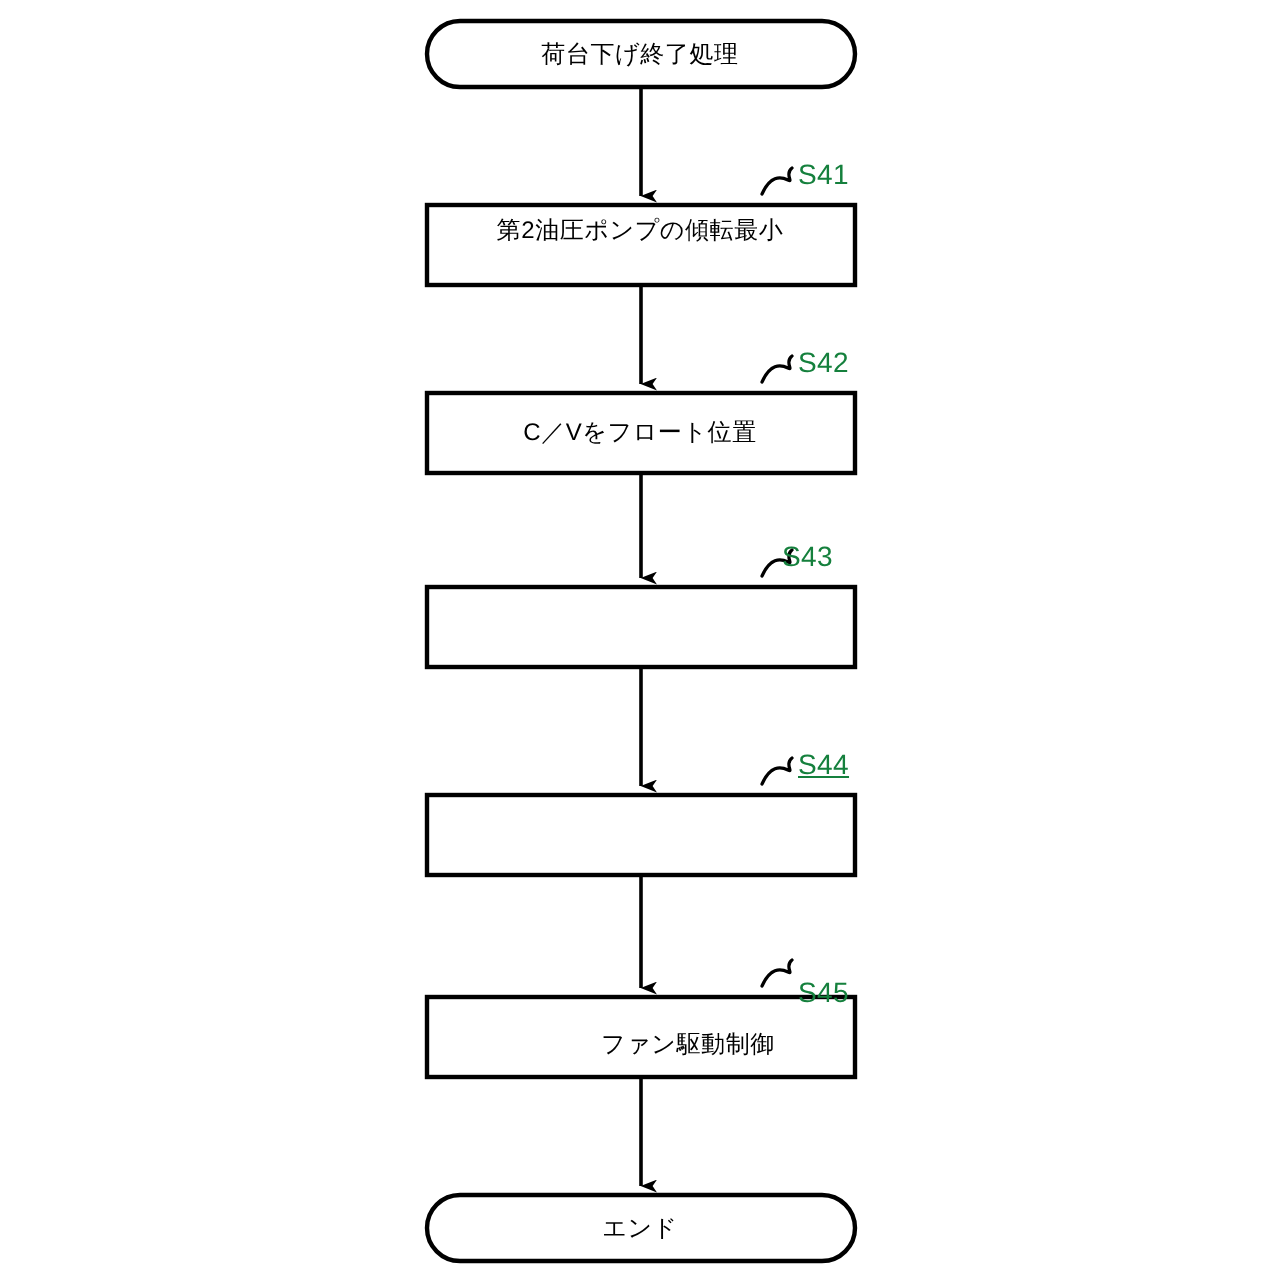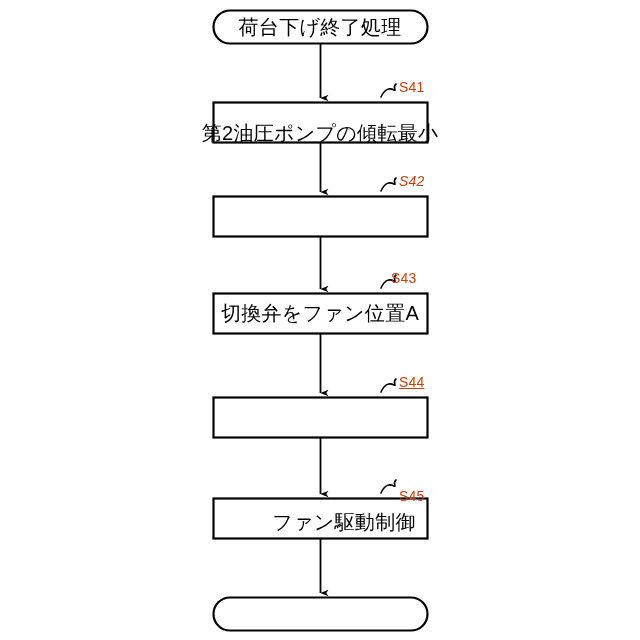--- a/index.html
+++ b/index.html
@@ -24,28 +24,28 @@
     left: 0;
     width: 640px;
     height: 640px;
   }
   .node-label {
     position: absolute;
     display: flex;
     align-items: center;
     justify-content: center;
     color: #000000;
-    font-size: 20px;
+    font-size: 12px;
     letter-spacing: 0.3px;
     white-space: nowrap;
     user-select: none;
   }
   .step-label {
     position: absolute;
-    color: #c2410c;
+    color: #15803d;
     font-size: 14px;
     letter-spacing: 0.2px;
     white-space: nowrap;
     user-select: none;
   }
 </style>
 </head>
 <body>
 
 <div id="flowchart-canvas">
@@ -76,32 +76,33 @@
 
     <path d="M381,97 C385,88 390,88 394,90 C397,91.5 392,87 396,84" fill="none" stroke="#000000" stroke-width="1.6" stroke-linecap="round"></path>
     <path d="M381,191 C385,182 390,182 394,184 C397,185.5 392,181 396,178" fill="none" stroke="#000000" stroke-width="1.6" stroke-linecap="round"></path>
     <path d="M381,288 C385,279 390,279 394,281 C397,282.5 392,278 396,275" fill="none" stroke="#000000" stroke-width="1.6" stroke-linecap="round"></path>
     <path d="M381,392 C385,383 390,383 394,385 C397,386.5 392,382 396,379" fill="none" stroke="#000000" stroke-width="1.6" stroke-linecap="round"></path>
     <path d="M381,493 C385,484 390,484 394,486 C397,487.5 392,483 396,480" fill="none" stroke="#000000" stroke-width="1.6" stroke-linecap="round"></path>
   </svg>
 
   <div class="node-label" style="left:213px; top:10px; width:214px; height:34px;">荷台下げ終了処理</div>
 
-  <div class="node-label" style="left:213px; top:114px; width:214px; height:39px;">第2油圧ポンプの傾転最小</div>
+  <div class="node-label" style="left:213px; top:96px; width:214px; height:39px;">第2油圧ポンプの傾転最小</div>
 
+  <div class="node-label" style="left:213px; top:196px; width:214px; height:41px;">C／Vをフロート位置</div>
 
-  <div class="node-label" style="left:213px; top:293px; width:214px; height:41px;">切換弁をファン位置A</div>
 
 
   <div class="node-label" style="left:213px; top:502px; width:214px; height:41px;margin-left:24px;">ファン駆動制御</div>
 
+  <div class="node-label" style="left:213px; top:597px; width:214px; height:34px;">エンド</div>
 
   <div class="step-label" style="left:399px; top:79px;">S41</div>
 
-  <div class="step-label" style="left:399px; top:173px;font-style:italic;">S42</div>
+  <div class="step-label" style="left:399px; top:173px;">S42</div>
 
   <div class="step-label" style="left:391px; top:270px;">S43</div>
 
   <div class="step-label" style="left:399px; top:374px;text-decoration:underline;">S44</div>
 
   <div class="step-label" style="left:399px; top:475px;margin-top:13px;">S45</div>
 
 </div>
 
 </body></html>

